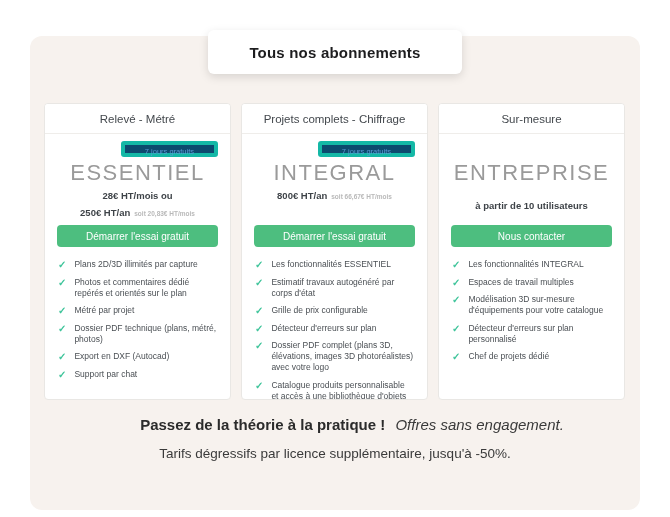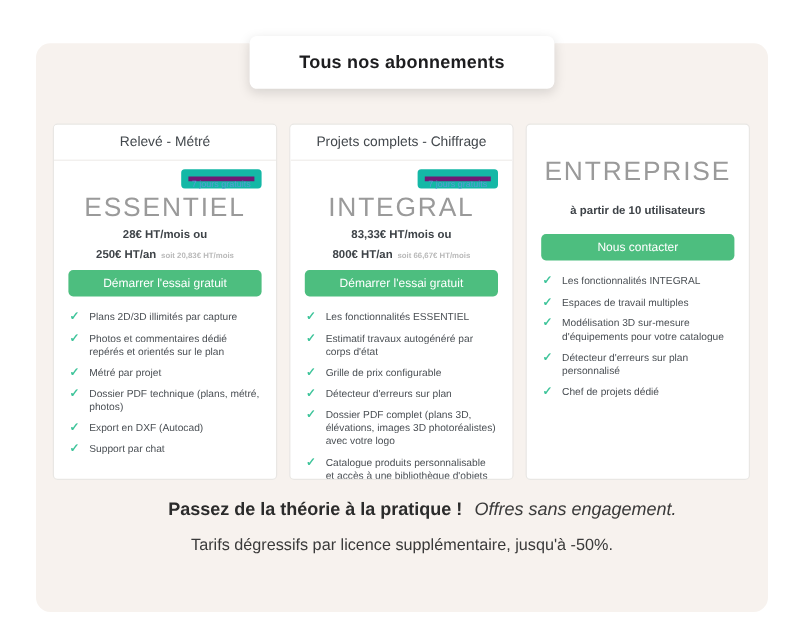--- a/index.html
+++ b/index.html
@@ -21,22 +21,22 @@
   .card { width:187px; height:297px; background:#ffffff;
     border:1px solid #e9e7e4; border-radius:4px; display:flex; flex-direction:column;
     overflow:hidden; }
 
   .card-header { height:30px; flex:0 0 30px; display:flex; align-items:center; justify-content:center;
     font-size:11.5px; color:#43484d; border-bottom:1px solid #efedea; background:#ffffff; }
 
   .card-body { flex:1; padding:4px 12px 6px 12px; display:flex; flex-direction:column; }
 
   .badge-row { height:16px; display:flex; justify-content:flex-end; margin-top:3px; }
-  .trial-badge { font-size:7.5px; color:#5b9bd5; border:6px solid #14b8a6;
-    border-radius:3px; padding:2px 3px; background:#701a75; line-height:1.3; }
+  .trial-badge { font-size:7.5px; color:#5b9bd5; border:4px solid #14b8a6;
+    border-radius:3px; padding:2px 20px; background:#0c4a6e; line-height:1.3; }
 
   .plan-name { margin-top:3px; height:24px; text-align:center; font-size:22px;
     color:#9a9a9a; letter-spacing:1.5px; font-weight:400; }
 
   .price-block { height:36px; margin-top:3px; text-align:center; }
   .price-line { font-size:9.5px; font-weight:bold; color:#3e4348; line-height:1.8; }
   .price-note { font-size:6.5px; font-weight:bold; color:#b9b9b9; margin-left:4px; }
   .subtitle-block { height:36px; margin-top:3px; display:flex; align-items:center; justify-content:center;
     font-size:9.5px; font-weight:bold; color:#3e4348; }
 
@@ -110,21 +110,20 @@
   </div>
 
   <div class="card">
     <div class="card-header">Projets complets - Chiffrage</div>
     <div class="card-body">
       <div class="badge-row">
         <span class="trial-badge">7 jours gratuits</span>
       </div>
       <div class="plan-name">INTEGRAL</div>
       <div class="price-block">
-        <div class="price-line">83,33€ HT/mois ou</div>
         <div class="price-line">
           <span>800€ HT/an</span><span class="price-note">soit 66,67€ HT/mois</span>
         </div>
       </div>
       <button class="cta">Démarrer l'essai gratuit</button>
       <ul class="features">
         <li class="feature">
           <span class="check-icon">✓</span>
           <span class="feature-text">Les fonctionnalités ESSENTIEL</span>
           </li>
@@ -147,20 +146,21 @@
         <li class="feature">
           <span class="check-icon">✓</span>
           <span class="feature-text">Catalogue produits personnalisable et accès à une bibliothèque d'objets élargie</span>
           </li>
 
       </ul>
     </div>
   </div>
 
   <div class="card">
+    <div class="card-header">Sur-mesure</div>
     <div class="card-body">
       <div class="badge-row"></div>
       <div class="plan-name">ENTREPRISE</div>
       <div class="subtitle-block">à partir de 10 utilisateurs</div>
       <button class="cta">Nous contacter</button>
       <ul class="features">
         <li class="feature">
           <span class="check-icon">✓</span>
           <span class="feature-text">Les fonctionnalités INTEGRAL</span>
           </li>

